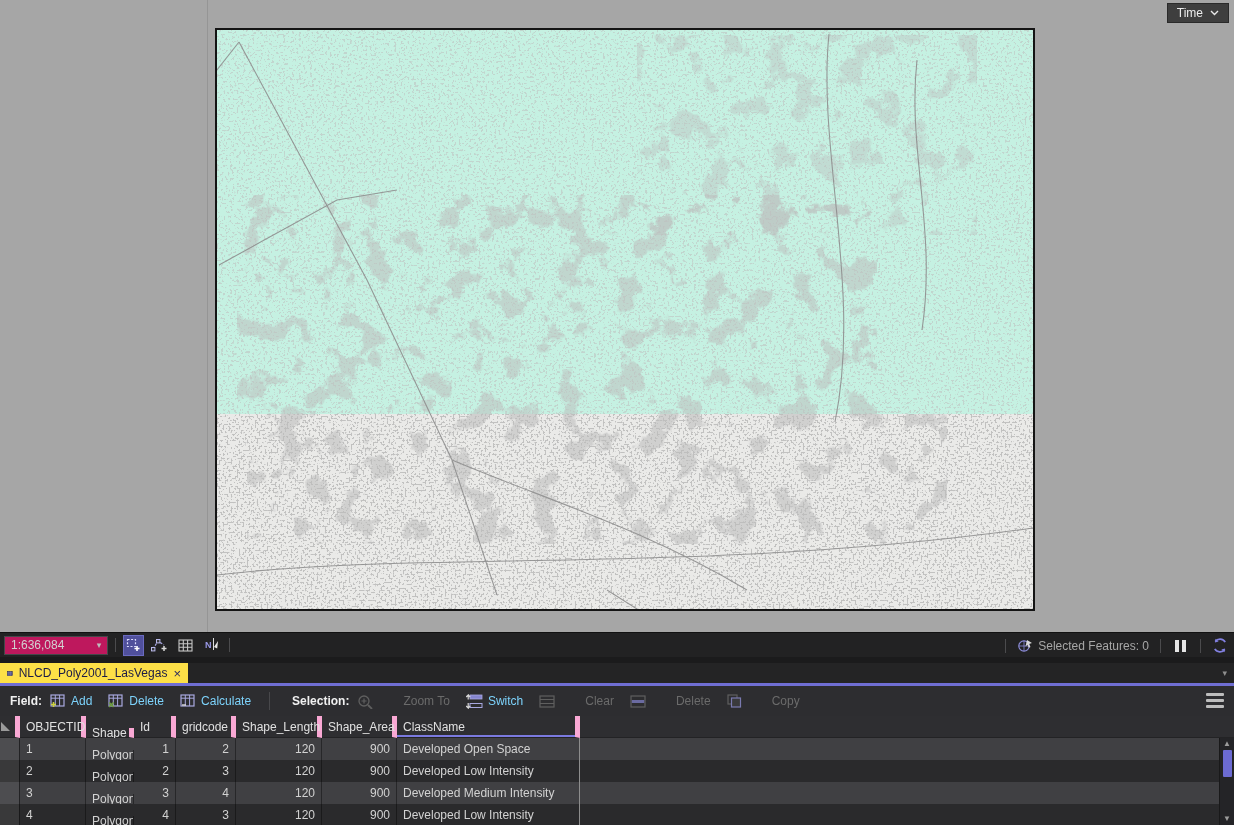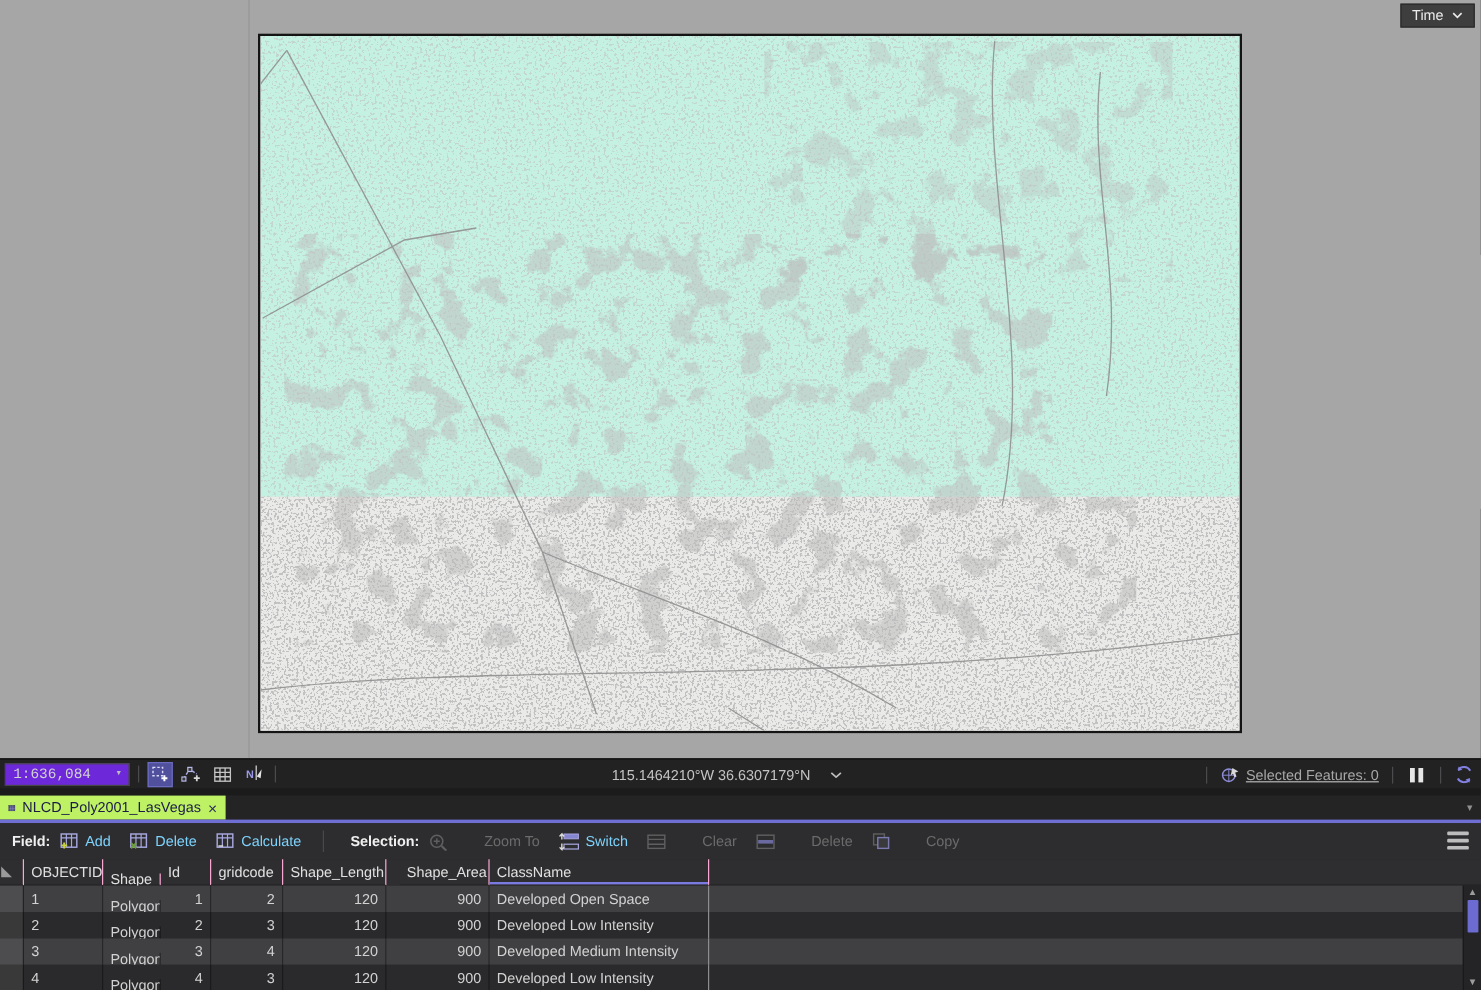--- a/index.html
+++ b/index.html
@@ -13,62 +13,62 @@
     border:2px solid #141414; background:#eaeae8; overflow:hidden; }
   .map-art { display:block; width:100%; height:100%; }
   .time-btn { position:absolute; top:3px; right:5px; height:20px; padding:0 9px;
     background:#3e3e3e; border:1px solid #2a2a2a; color:#ececec; font-size:12px;
     display:flex; align-items:center; gap:7px; cursor:pointer; }
 
   
   .status-bar { position:absolute; left:0; top:632px; width:1234px; height:25px;
     background:#222223; border-top:1px solid #111; display:flex; align-items:center;
     color:#b9b9b9; font-size:12px; }
-  .scale-combo { margin-left:4px; width:104px; height:19px; background:#6d28d9;
-    border:1px solid #47474a; display:flex; align-items:center; cursor:pointer;font-family:Liberation Mono, monospace; }
+  .scale-combo { margin-left:4px; width:104px; height:19px; background:#be185d;
+    border:1px solid #47474a; display:flex; align-items:center; cursor:pointer; }
   .scale-combo .txt { flex:1; padding-left:6px; color:#d2d2d2; }
   .scale-combo .caret { width:16px; text-align:center; color:#bdbdbd; font-size:9px; }
   .sb-sep { width:1px; height:14px; background:#4b4b4d; margin:0 7px; }
   .sb-icons { display:flex; align-items:center; gap:5px; }
   .sb-icon { width:21px; height:21px; display:flex; align-items:center; justify-content:center; cursor:pointer; }
   .sb-icon.active { background:#50509c; border:1px solid #6b6bc0; }
   .coords-group { position:absolute; left:50%; top:0; height:25px; transform:translateX(-56%);
     display:flex; align-items:center; gap:16px; color:#c3c3c3; cursor:pointer; }
-  .sb-right { position:absolute; right:6px; top:0; height:25px; display:flex; align-items:center; gap:4px;text-decoration:underline; }
+  .sb-right { position:absolute; right:6px; top:0; height:25px; display:flex; align-items:center; gap:4px; }
   .sel-feat { color:#a7a7a7; display:flex; align-items:center; gap:5px; }
   .pause-icon { display:flex; gap:3px; padding:0 3px; cursor:pointer; }
   .pause-icon span { width:4px; height:12px; background:#e6e6e6; }
 
   
   .tab-gap { position:absolute; left:0; top:657px; width:1234px; height:6px; background:#1b1b1c; }
   .tab-strip { position:absolute; left:0; top:663px; width:1234px; height:20px; background:#242425; }
-  .tab-active { position:absolute; left:0; top:0; width:188px; height:20px; background:#bef264;
+  .tab-active { position:absolute; left:0; top:0; width:188px; height:20px; background:#fde047;
     display:flex; align-items:center; gap:6px; padding:0 7px; color:#1b1b46; font-size:12px; cursor:pointer; }
   .tab-close { margin-left:auto; color:#2b2b60; font-size:13px; line-height:13px; cursor:pointer; }
   .tabstrip-caret { position:absolute; right:7px; top:5px; color:#8f8f8f; font-size:9px; cursor:pointer; }
   .tab-underline { position:absolute; left:0; top:683px; width:1234px; height:3px; background:#6f6ed3; }
 
   
   .toolbar { position:absolute; left:0; top:686px; width:1234px; height:30px; background:#2d2d30;
     display:flex; align-items:center; font-size:12px; color:#d8d8d8; }
   .tb-label { font-weight:bold; color:#f0f0f0; margin:0 8px 0 10px; }
   .tb-btn { display:flex; align-items:center; gap:5px; margin-right:16px; cursor:pointer; color:#7dd3fc; }
   .tb-btn.disabled { color:#6b6b6b; cursor:default;gap:30px; }
   .tb-sep { width:1px; height:18px; background:#48484b; margin:0 12px 0 2px; }
   .hamburger { position:absolute; right:10px; top:7px; display:flex; flex-direction:column; gap:3px; cursor:pointer; }
   .hamburger span { width:18px; height:3px; background:#bdbdbd; border-radius:1px; }
 
   
   .theader { position:absolute; left:0; top:716px; width:1234px; height:22px; background:#2e2e31;
     display:flex; font-size:12px; color:#e0e0e0; }
-  .hcell { display:flex; align-items:center; padding:0 6px; border-right:1px solid #f9a8d4;
+  .hcell { display:flex; align-items:center; padding:0 6px; border-right:5px solid #f9a8d4;
     border-bottom:1px solid #232325; position:relative; }
   .hcell .pbar { position:absolute; left:0; right:0; bottom:0; height:2px; background:#7b7ae0; }
   .w-mk { width:20px; } .w-c0 { width:66px; } .w-c1 { width:48px;margin-top:12px; } .w-c2 { width:42px; }
-  .w-c3 { width:60px; } .w-c4 { width:86px; } .w-c5 { width:75px;margin-left:11px; } .w-c6 { width:183px; }
+  .w-c3 { width:60px; } .w-c4 { width:86px; } .w-c5 { width:75px; } .w-c6 { width:183px; }
   .w-fill { flex:1; border-right:none; }
   .corner-tri { width:0; height:0; border-left:9px solid #9a9a9a; border-top:9px solid transparent; margin-left:-2px; }
 
   .tbody { position:absolute; left:0; top:738px; width:1219px; height:88px; }
   .trow { display:flex; height:22px; width:1219px; font-size:12px; color:#d2d2d2; cursor:pointer; }
   .trow.lt { background:#404043; } .trow.dk { background:#2a2a2c; }
   .cell { display:flex; align-items:center; padding:0 6px; border-right:1px solid rgba(0,0,0,0.38); overflow:hidden; white-space:nowrap; }
   .cell.mk { background:rgba(255,255,255,0.07); border-right:1px solid rgba(0,0,0,0.55); }
   .cell.cn { border-right:1px solid #8d8d8d; }
   .cell.num { justify-content:flex-end; }
@@ -172,26 +172,20 @@
     <div class="sb-icon">
       <svg width="16" height="16" viewBox="0 0 16 16">
         <text x="1" y="11" font-size="9" font-weight="bold" fill="#9a99e8" font-family="Liberation Sans, sans-serif">N</text>
         <path d="M9.5,1 V13" stroke="#dcdcdc" stroke-width="1"></path>
         <path d="M10 10 L14 4 L13.2 11.5 Z" fill="#e6e6e6"></path>
       </svg>
     </div>
   </div>
   <div class="sb-sep"></div>
 
-  <div class="coords-group">
-    <span>115.1464210°W 36.6307179°N</span>
-    <svg width="10" height="6" viewBox="0 0 10 6">
-      <polyline points="1,1 5,4.6 9,1" fill="none" stroke="#bdbdbd" stroke-width="1.4"></polyline>
-    </svg>
-  </div>
 
   <div class="sb-right">
     <div class="sb-sep"></div>
     <div class="sel-feat">
       <svg width="16" height="15" viewBox="0 0 16 15">
         <circle cx="7" cy="8" r="5.2" fill="none" stroke="#8c8cd8" stroke-width="1.2"></circle>
         <path d="M7,2.8 V13.2 M1.8,8 H12.2" stroke="#8c8cd8" stroke-width="0.8"></path>
         <path d="M10 2 L15 5 L12 6 L13.5 9 L11.8 9.8 L10.5 6.8 L8.5 8.5 Z" fill="#d8d8d8"></path>
       </svg>
       <span>Selected Features: 0</span>

